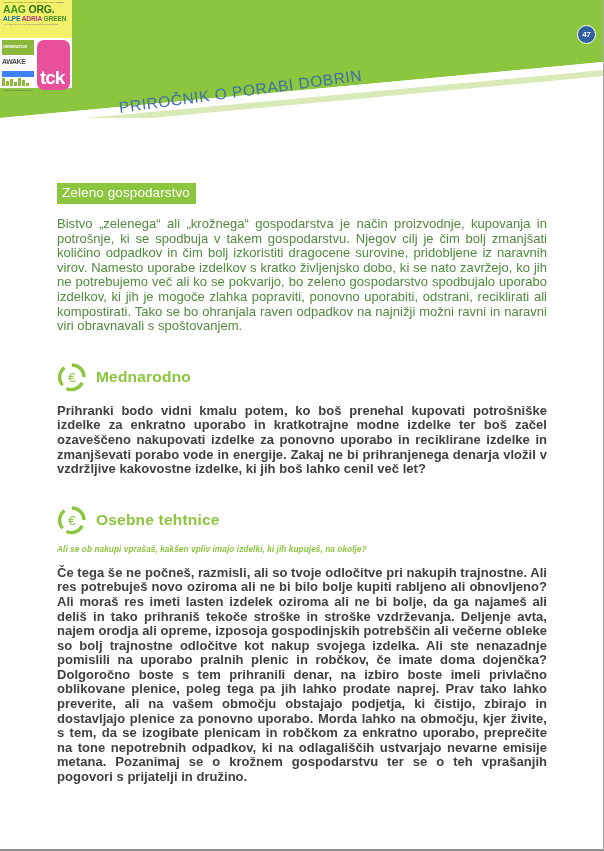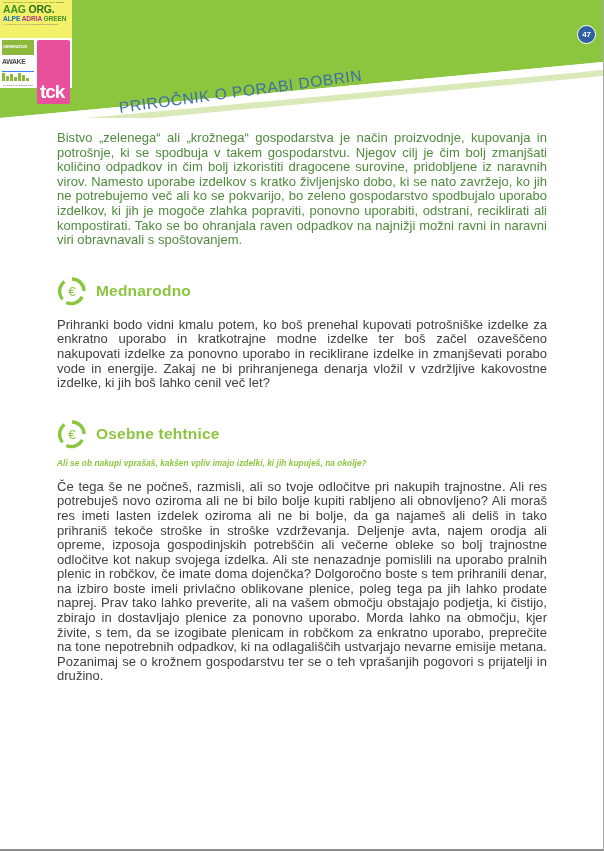--- a/index.html
+++ b/index.html
@@ -129,21 +129,21 @@
     letter-spacing: -0.1px;
     white-space: nowrap;
     transform: scaleX(0.9);
     transform-origin: left center;
   }
   .awake-mid {
     width: 32px;
     height: 16px;
     background: #ffffff;
     position: relative;
-    border-bottom: 1px solid #3b82f6;
+    border-bottom: 6px solid #3b82f6;
   }
   .awake-mid-txt {
     position: absolute;
     left: 0px;
     top: 2px;
     font-size: 7.5px;
     font-weight: bold;
     color: #4d4d4d;
     letter-spacing: -0.4px;
     white-space: nowrap;
@@ -185,23 +185,23 @@
 
   .logo-tck {
     width: 36px;
     height: 50px;
     background: #ffffff;
     box-sizing: border-box;
     padding: 2px 2px 2px 1px;
   }
   .tck-box {
     width: 33px;
-    height: 64px;
+    height: 50px;
     background: #e8509b;
-    border-radius: 2px;
+    border-radius: 7px;
     position: relative;
   }
   .tck-txt {
     position: absolute;
     left: 3px;
     bottom: 3px;
     font-size: 19px;
     font-weight: bold;
     color: #ffffff;
     letter-spacing: -1.1px;
@@ -274,20 +274,21 @@
     margin: 13px 57px 0 57px;
     width: 490px;
     color: #4f8a3d;
     font-size: 13px;
     line-height: 14.6px;
     text-align: justify;
     letter-spacing: 0.03px;
   }
   .para.grey {
     color: #404040;
+    font-weight: bold;
   }
   .para.tight {
     margin-top: 12px;
   }
 
   .subsection {
     margin: 28px 0 0 0;
   }
   .sub-head-row {
     display: flex;
@@ -375,20 +376,21 @@
     </div>
 
     <div class="banner-title banner-title-1">TVOJE ODLOČITVE LAHKO SPREMENIJO SVET!</div>
     <div class="banner-title banner-title-2">PRIROČNIK O PORABI DOBRIN</div>
 
     <div class="page-badge">47</div>
   </div>
 
   <div class="content">
 
+    <div class="section-heading">Zeleno gospodarstvo</div>
 
     <div class="para">Bistvo „zelenega“ ali „krožnega“ gospodarstva je način proizvodnje, kupovanja in potrošnje, ki se spodbuja v takem gospodarstvu. Njegov cilj je čim bolj zmanjšati količino odpadkov in čim bolj izkoristiti dragocene surovine, pridobljene iz naravnih virov. Namesto uporabe izdelkov s kratko življenjsko dobo, ki se nato zavržejo, ko jih ne potrebujemo več ali ko se pokvarijo, bo zeleno gospodarstvo spodbujalo uporabo izdelkov, ki jih je mogoče zlahka popraviti, ponovno uporabiti, odstrani, reciklirati ali kompostirati. Tako se bo ohranjala raven odpadkov na najnižji možni ravni in naravni viri obravnavali s spoštovanjem.</div>
 
     
     <div class="subsection">
       <div class="sub-head-row">
         <svg class="euro-icon" viewBox="0 0 40 40">
           <path d="M20 4 A16 16 0 0 1 36 20" fill="none" stroke="#8cc63f" stroke-width="4.5" stroke-linecap="butt"></path>
           <path d="M33.6 27.6 A16 16 0 0 1 12.4 35.3" fill="none" stroke="#8cc63f" stroke-width="4.5" stroke-linecap="butt"></path>
           <path d="M7.5 31 A16 16 0 0 1 10 7.5" fill="none" stroke="#8cc63f" stroke-width="4.5" stroke-linecap="butt"></path>

